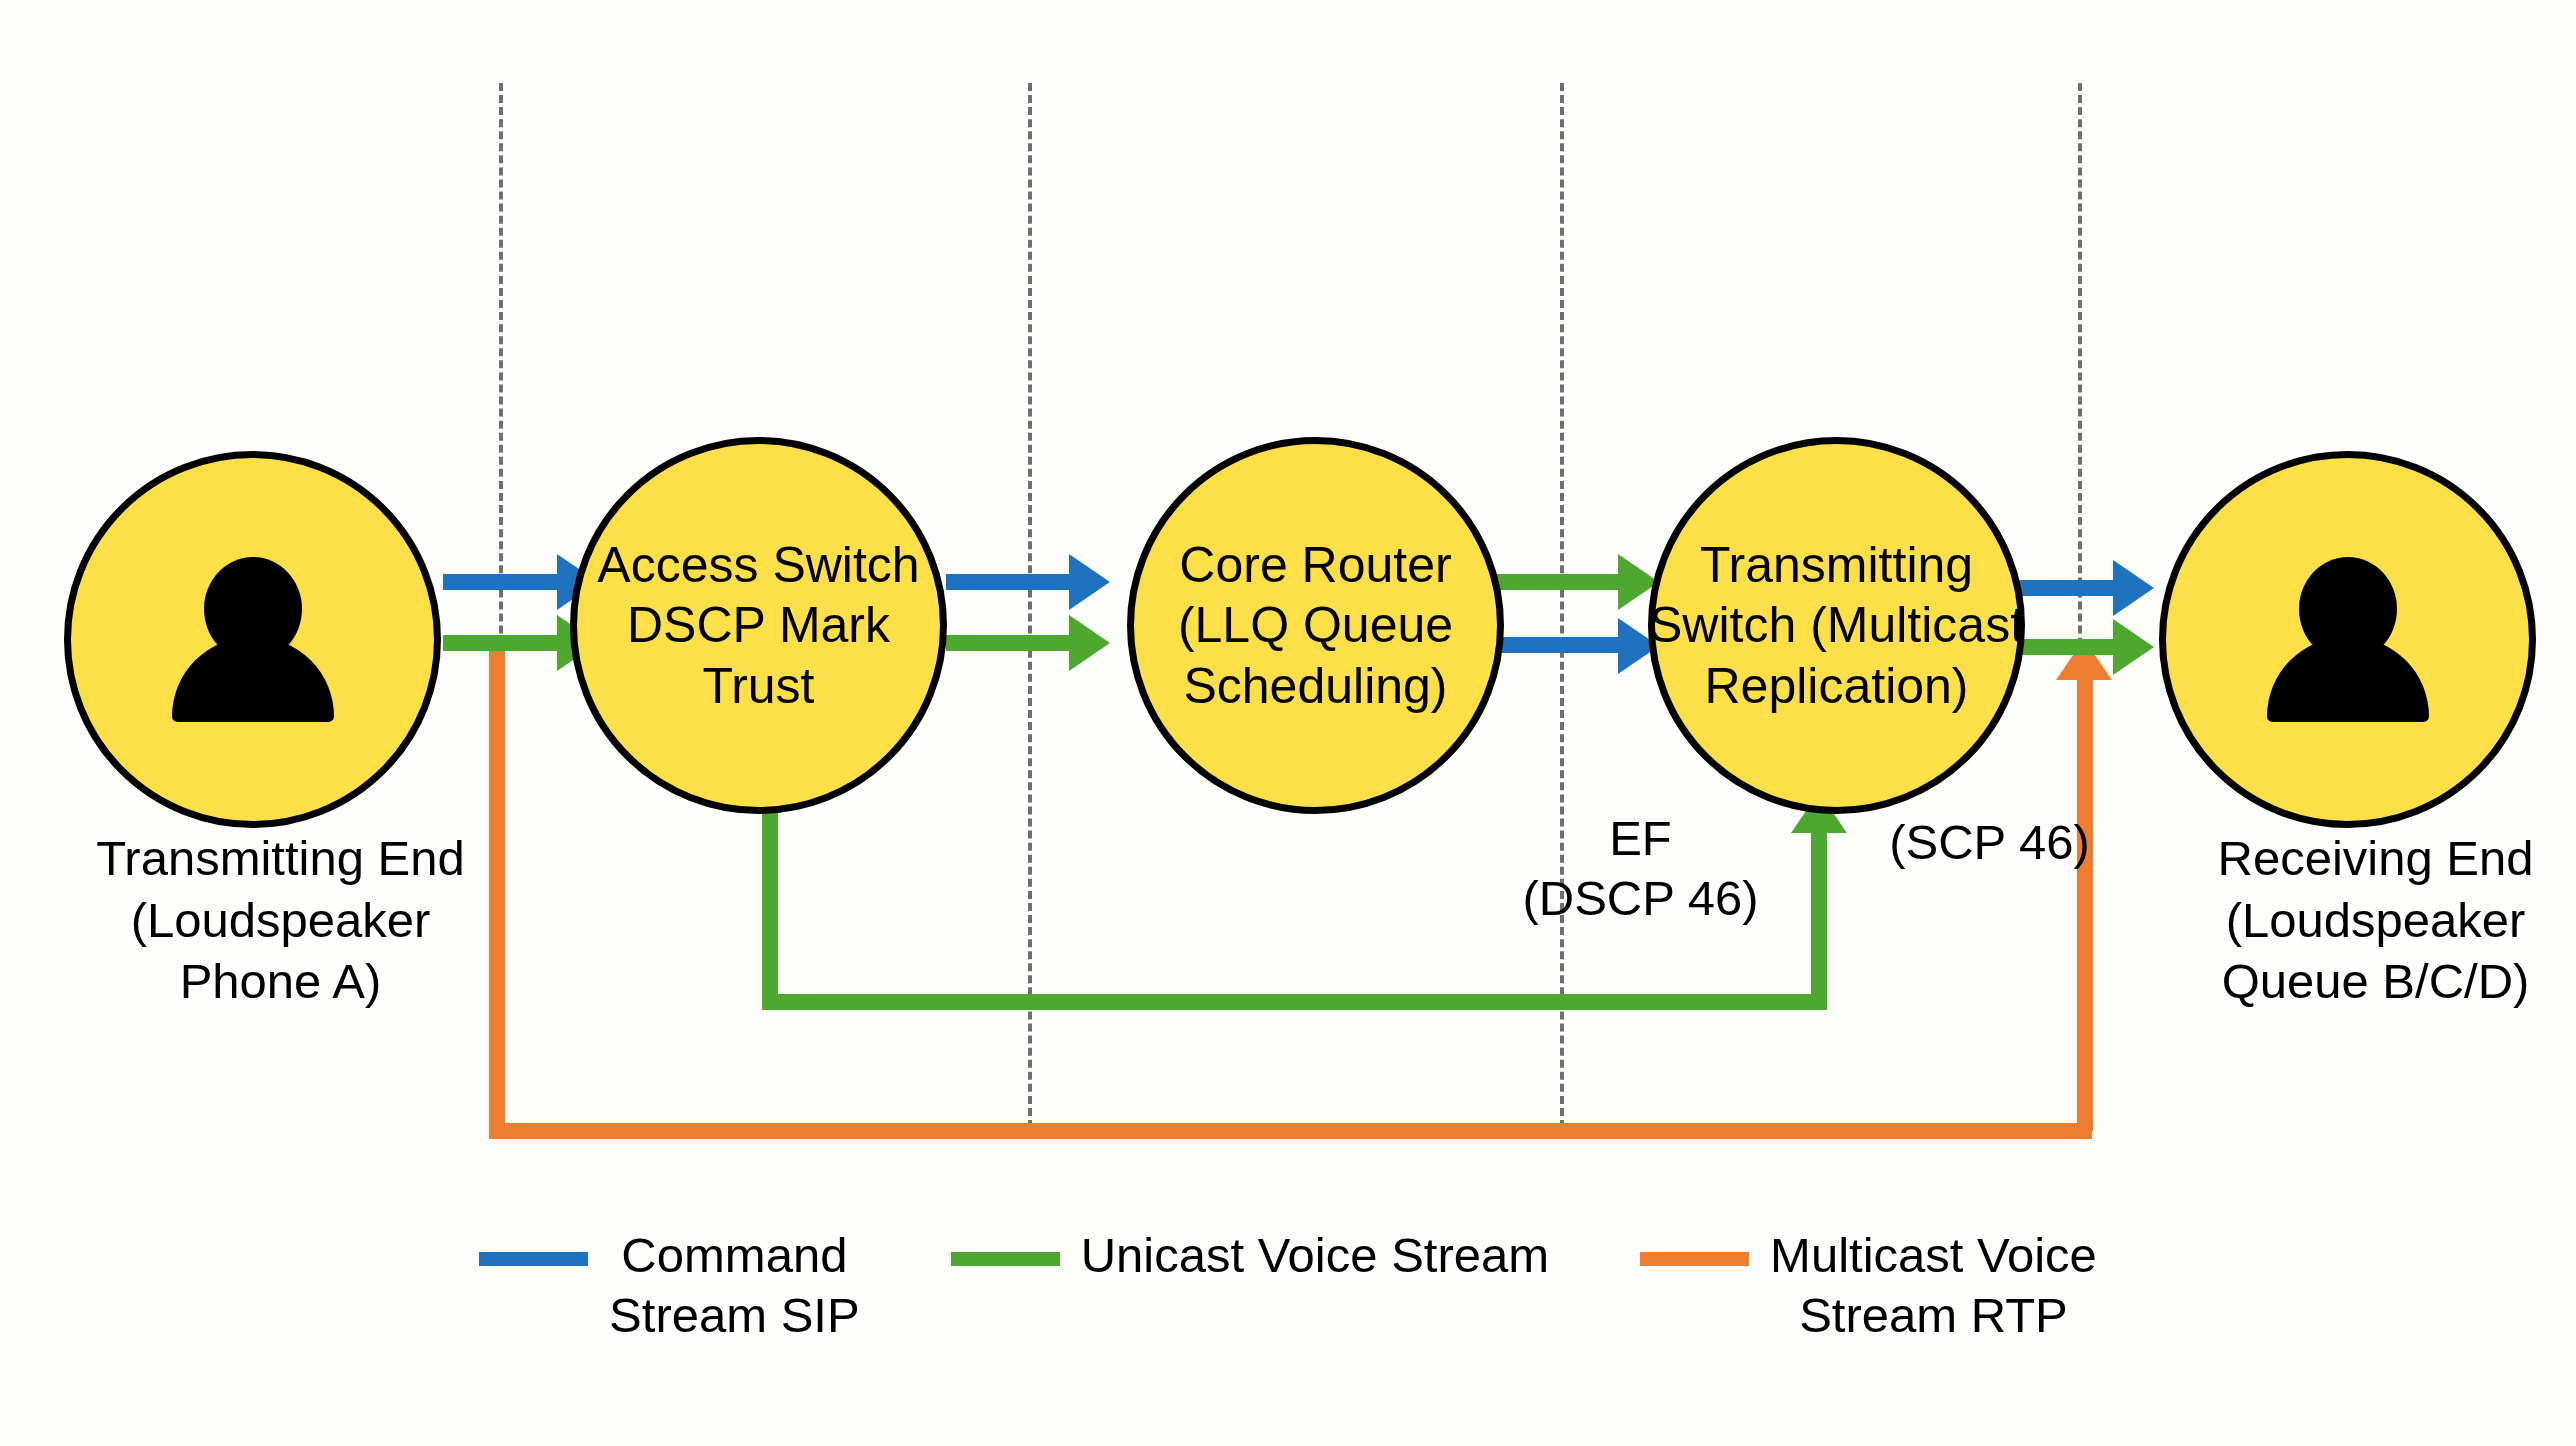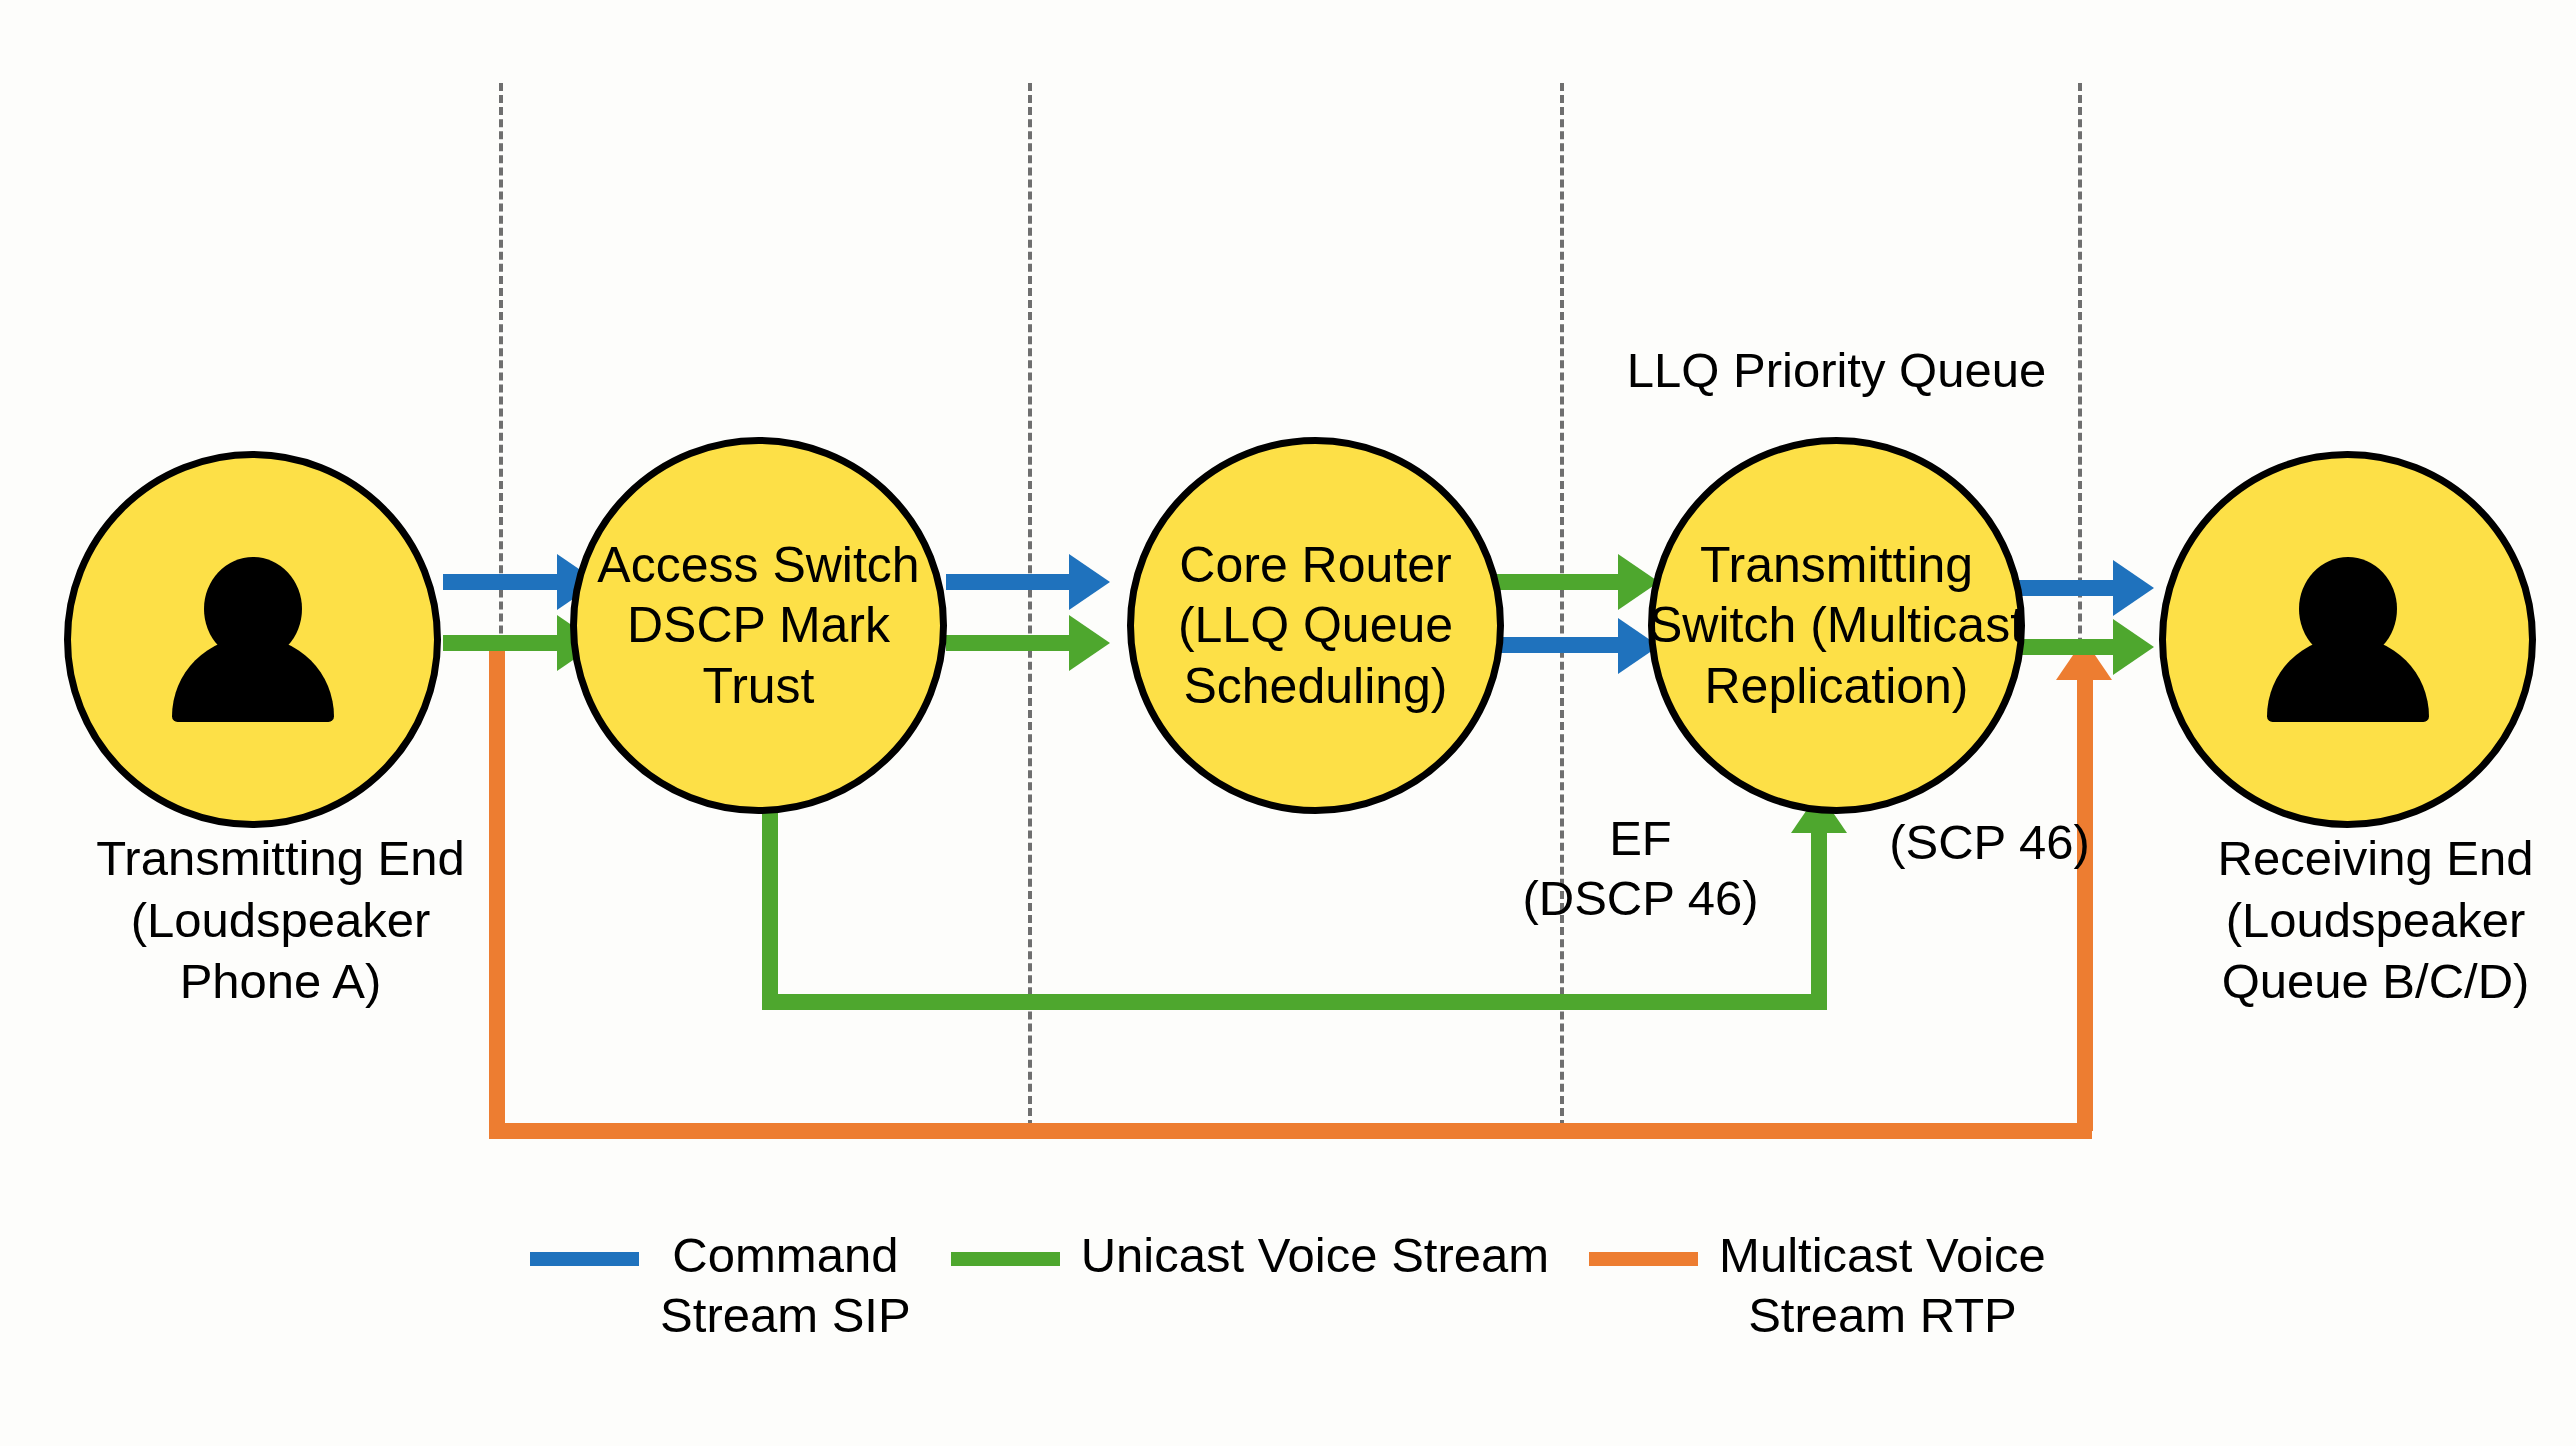--- a/index.html
+++ b/index.html
@@ -118,21 +118,21 @@
 
   
   #legend {
     position: absolute;
     left: 0;
     top: 1226px;
     width: 2576px;
     display: flex;
     justify-content: center;
     align-items: flex-start;
-    gap: 40px;
+    gap: 91px;
   }
   .legend-item {
     display: flex;
     align-items: flex-start;
     gap: 21px;
   }
   .legend-swatch {
     width: 109px;
     height: 13.2px;
     margin-top: 26.4px;
@@ -233,21 +233,20 @@
     <span>(Loudspeaker</span><br>
     <span>Phone A)</span>
   </div>
 
   <div class="end-caption" style="left:2095px; top:828px; width:509px;">
     <span>Receiving End</span><br>
     <span>(Loudspeaker</span><br>
     <span>Queue B/C/D)</span>
   </div>
 
-  <div class="annotation" style="left:1610px; top:341px; width:453px;">LLQ Priority Queue</div>
 
   <div class="annotation" style="left:1471px; top:809px; width:339px;">
     <span>EF</span><br>
     <span>(DSCP 46)</span>
   </div>
 
   <div class="annotation" style="left:1848px; top:813px; width:283px;">(SCP 46)</div>
 
   <div id="legend">
     <div class="legend-item">

